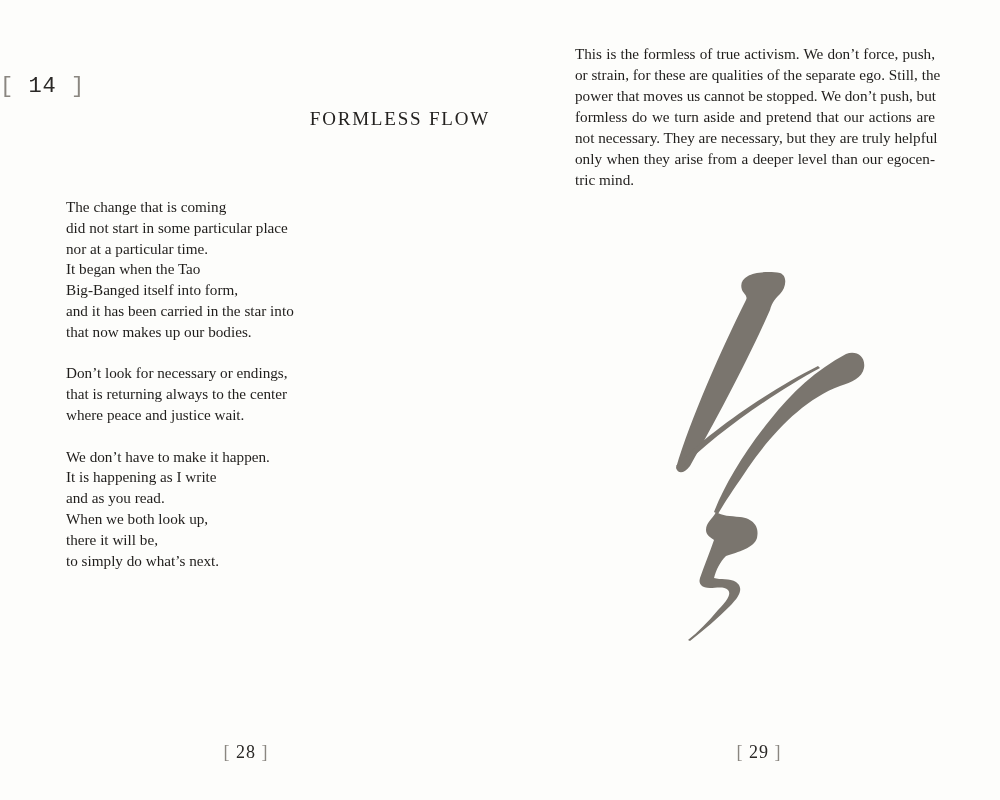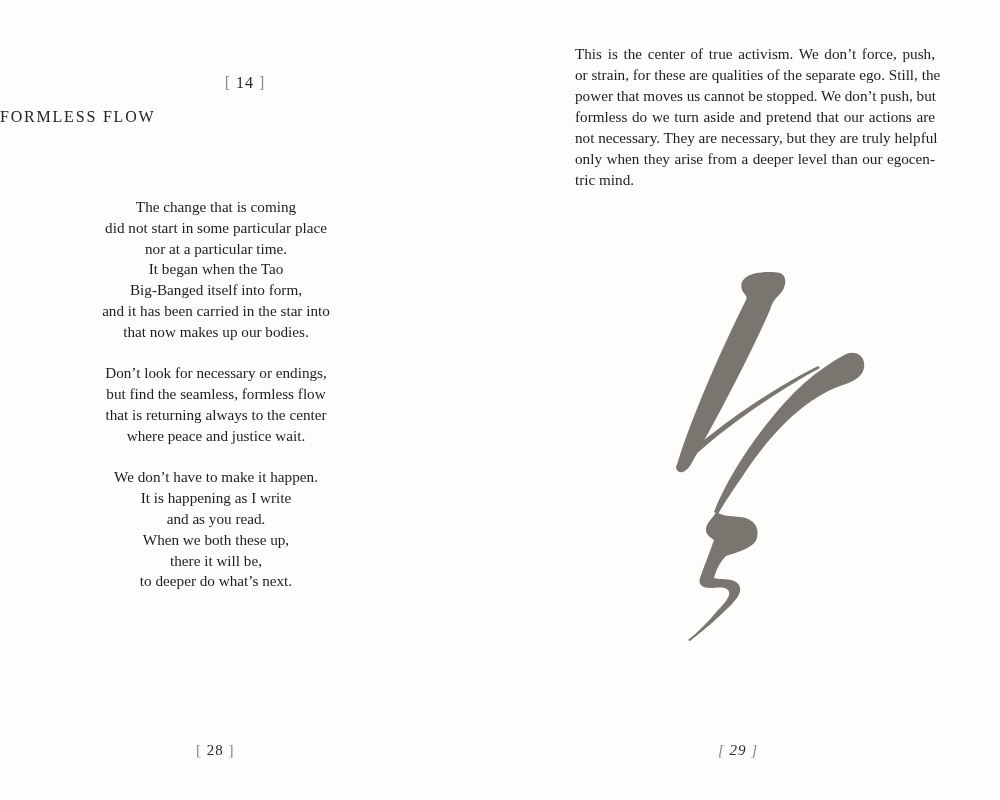--- a/index.html
+++ b/index.html
@@ -22,73 +22,74 @@
       width: 500px;
     }
     .page-left { left: 0; }
     .page-right { left: 500px; }
 
     .chapter-number {
       position: absolute;
       top: 74px;
       left: 0;
       width: 490px;
-      text-align: center;
-      font-size: 16px;
+      text-align: left;
+      font-size: 22px;
       letter-spacing: 1px;
       color: #2a2826;
+      font-family: Liberation Mono, monospace;
     }
     .bracket { color: #8a8680; font-weight: 300; }
     .chapter-title {
       position: absolute;
       top: 108px;
       left: 0;
       width: 490px;
-      text-align: left;
-      font-size: 16px;
+      text-align: right;
+      font-size: 19px;
       letter-spacing: 1.8px;
       color: #242220;
     }
     .poem {
       position: absolute;
       top: 197px;
       left: 66px;
       width: 300px;
       font-size: 15.2px;
       line-height: 20.8px;
       color: #1f1d1b;
     }
     .stanza { margin: 0 0 20.8px 0; }
-    .stanza .line { display: block; white-space: nowrap; text-align: center; }
+    .stanza .line { display: block; white-space: nowrap; }
 
     .prose {
       position: absolute;
       top: 43px;
       left: 75px;
       width: 360px;
       font-size: 15.2px;
       line-height: 21px;
       text-align: justify;
       color: #1f1d1b;
       margin: 0;
     }
     .prose .line { display: block; text-align: justify; text-align-last: justify; white-space: nowrap; }
     .prose .line.last { text-align-last: left; }
 
     .folio {
       position: absolute;
       top: 742px;
       width: 100px;
-      text-align: left;
-      font-size: 15px;
+      text-align: center;
+      font-size: 18px;
       color: #2a2826;
       letter-spacing: 1px;
     }
     .folio-left { left: 196px; }
-    .folio-right { left: 218px; font-style: italic; }
+    .folio-right { left: 209px; }
 
     .calligraphy {
       position: absolute;
       left: 0;
       top: 0;
       width: 1000px;
       height: 800px;
       pointer-events: none;
     }
   </style>
@@ -108,44 +109,43 @@
       <span class="line">The change that is coming</span>
       <span class="line">did not start in some particular place</span>
       <span class="line">nor at a particular time.</span>
       <span class="line">It began when the Tao</span>
       <span class="line">Big-Banged itself into form,</span>
       <span class="line">and it has been carried in the star into</span>
       <span class="line">that now makes up our bodies.</span>
     </div>
     <div class="stanza">
       <span class="line">Don’t look for necessary or endings,</span>
-      <span class="line">but find the seamless, formless flow</span>
       <span class="line">that is returning always to the center</span>
       <span class="line">where peace and justice wait.</span>
     </div>
     <div class="stanza">
       <span class="line">We don’t have to make it happen.</span>
       <span class="line">It is happening as I write</span>
       <span class="line">and as you read.</span>
-      <span class="line">When we both these up,</span>
+      <span class="line">When we both look up,</span>
       <span class="line">there it will be,</span>
-      <span class="line">to deeper do what’s next.</span>
+      <span class="line">to simply do what’s next.</span>
     </div>
   </div>
 
   <div class="folio folio-left">
     <span class="bracket">[</span>
     <span>28</span>
     <span class="bracket">]</span>
   </div>
 </div>
 
 <div class="page page-right">
   <div class="prose">
-    <span class="line">This is the center of true activism. We don’t force, push,</span>
+    <span class="line">This is the formless of true activism. We don’t force, push,</span>
     <span class="line">or strain, for these are qualities of the separate ego. Still, the</span>
     <span class="line">power that moves us cannot be stopped. We don’t push, but</span>
     <span class="line">formless do we turn aside and pretend that our actions are</span>
     <span class="line">not necessary. They are necessary, but they are truly helpful</span>
     <span class="line">only when they arise from a deeper level than our egocen-</span>
     <span class="line last">tric mind.</span>
   </div>
 
   <div class="folio folio-right">
     <span class="bracket">[</span>

